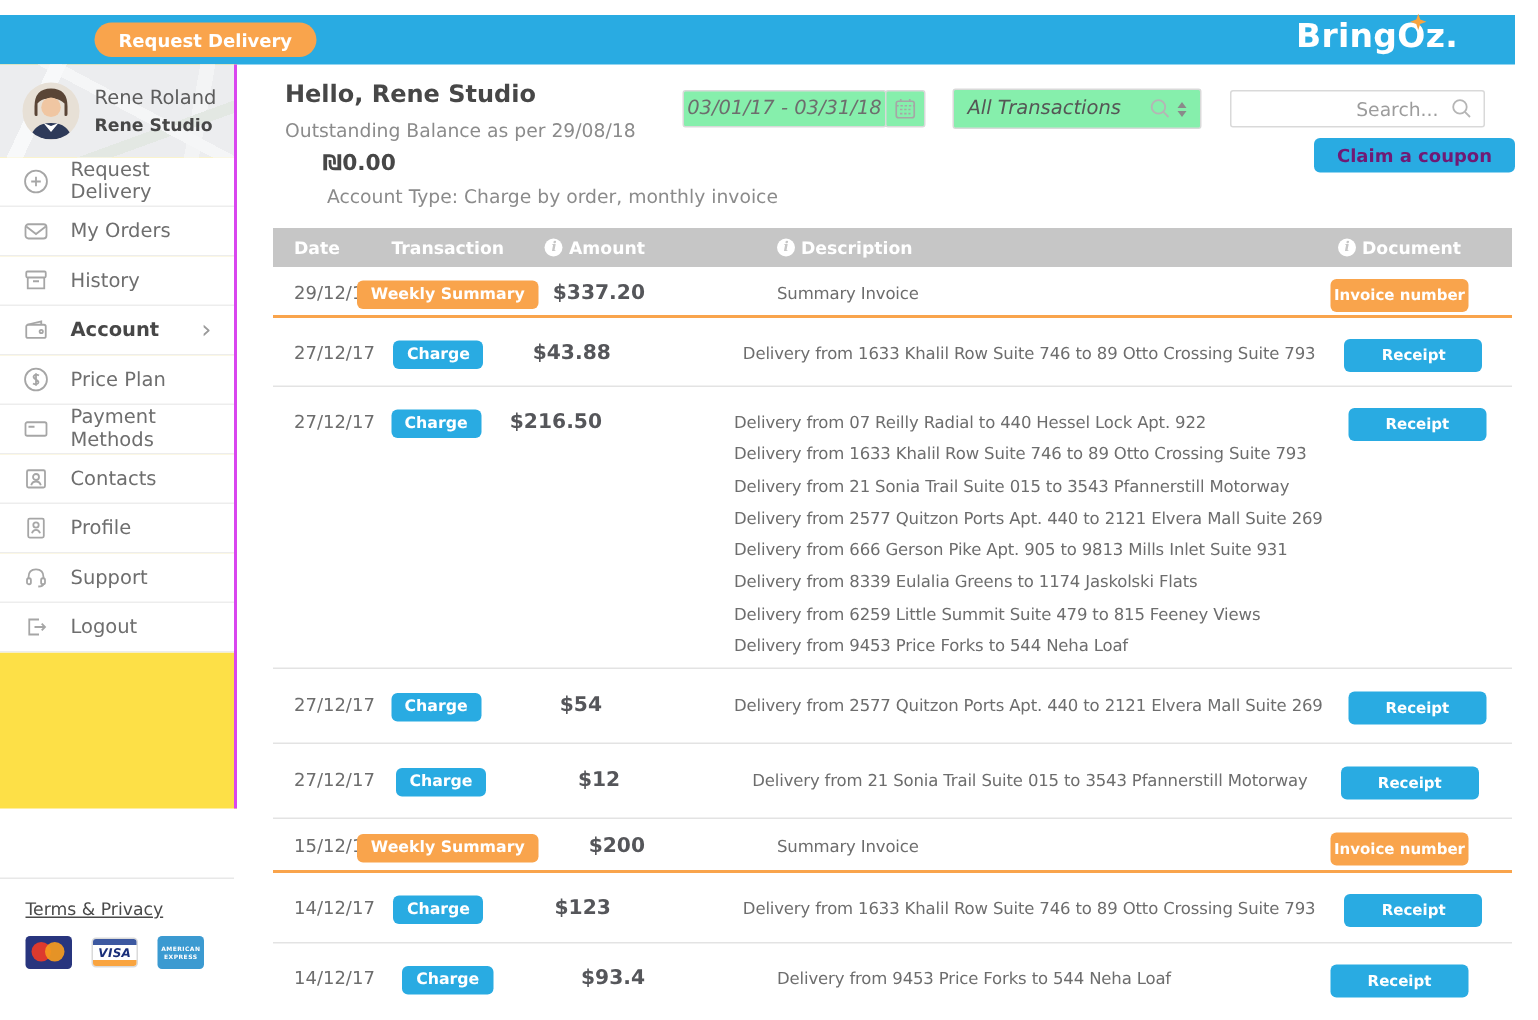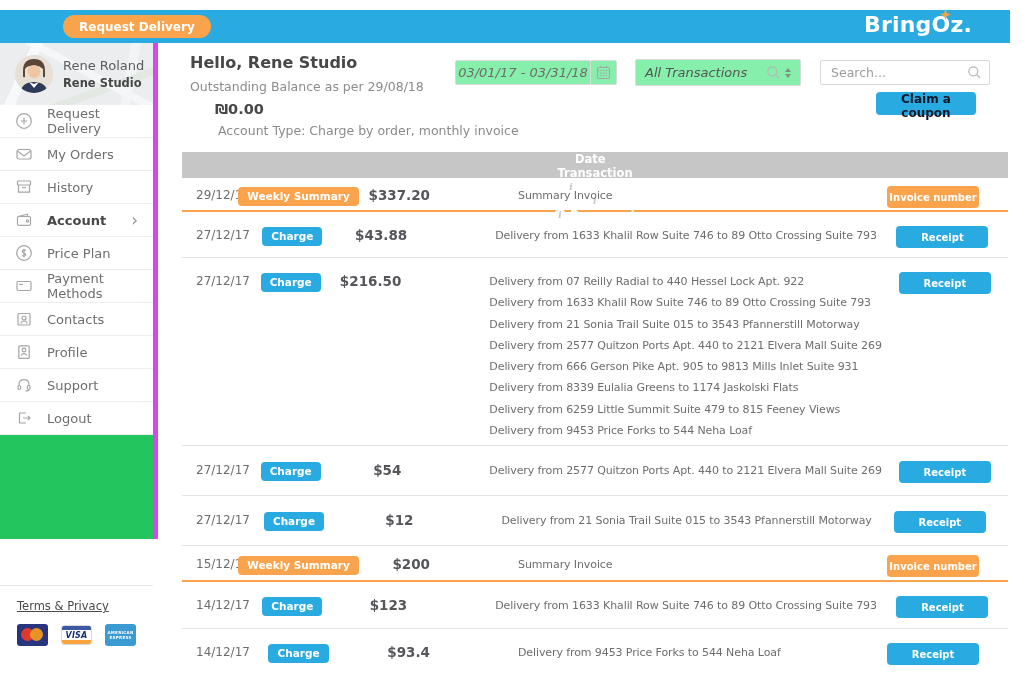--- a/index.html
+++ b/index.html
@@ -21,21 +21,21 @@
     font-family:inherit;
   }
   .logo {
     position:absolute; right:38px; top:2px; color:#fff;
     font-size:22px; font-weight:bold; letter-spacing:0.2px;
   }
   .logo .star { position:absolute; right:21px; top:-3px; }
   
   .sidebar {
     position:absolute; left:0; top:43px; width:158px; height:496px;
-    background:#22c55e; border-right:5px solid #d946ef;
+    background:#fde047; border-right:2px solid #d946ef;
   }
   .profile {
     height:62px; display:flex; align-items:center; padding-left:15px;
     background-color:#ECEDEF;
     background-image:
       linear-gradient(115deg, transparent 18%, #F8F9FA 18%, #F8F9FA 24%, transparent 24%),
       linear-gradient(28deg,  transparent 52%, #F5F6F7 52%, #F5F6F7 58%, transparent 58%),
       linear-gradient(160deg, transparent 68%, #E3E8E3 68%, #E3E8E3 75%, transparent 75%),
       linear-gradient(100deg, transparent 80%, #F3F4F5 80%, #F3F4F5 86%, transparent 86%);
   }
@@ -77,34 +77,34 @@
   .date-box { left:297px; top:17px; width:136px; height:25px; text-align:center; font-family:inherit; }
   .cal-btn  { left:432px; top:17px; width:27px;  height:25px; display:flex; align-items:center; justify-content:center; cursor:pointer; }
   .filter   { left:477px; top:16px; width:166px; height:27px; display:flex; align-items:center; padding:0 9px; cursor:pointer; }
   .filter-label { flex:1; color:#555; }
   .spinner { display:flex; flex-direction:column; gap:2px; margin-left:4px; }
   .spin-up   { width:0; height:0; border-left:3.5px solid transparent; border-right:3.5px solid transparent; border-bottom:4.5px solid #8a8a8a; }
   .spin-down { width:0; height:0; border-left:3.5px solid transparent; border-right:3.5px solid transparent; border-top:4.5px solid #8a8a8a; }
   .search-wrap { position:absolute; left:662px; top:17px; width:170px; height:25px; }
   .search-input {
     width:100%; height:100%; border:1px solid #D9D9D9; border-radius:2px;
-    padding:0 30px 0 10px; font-size:12.5px; color:#6d6d6d; font-family:inherit;
+    padding:0 30px 0 10px; font-size:12.5px; color:#6d6d6d; font-family:inherit;text-align:right;
   }
   .search-input::placeholder { color:#9c9c9c; }
   .search-mag { position:absolute; right:8px; top:5px; }
   .claim-btn {
-    position:absolute; left:718px; top:49px; width:100px; height:23px;
+    position:absolute; left:718px; top:49px; width:134px; height:23px;
     border:none; border-radius:4px; background:var(--accent_blue,#29ABE2);
-    color:#0f172a; font-size:12px; font-weight:bold; cursor:pointer; font-family:inherit;
+    color:#701a75; font-size:12px; font-weight:bold; cursor:pointer; font-family:inherit;
   }
   
   .table { position:absolute; left:24px; top:109px; width:826px; }
   .thead {
     display:flex; height:26px; align-items:center;
-    background:var(--header_gray,#C6C6C6); color:#fff; font-weight:bold; font-size:11.5px;flex-direction:column;
+    background:var(--header_gray,#C6C6C6); color:#fff; font-weight:bold; font-size:11.5px;
   }
   .col-date  { width:68px; padding-left:14px; }
   .col-trans { width:97px; display:flex; justify-content:center; }
   .col-amount{ width:93px; text-align:right; padding-right:10px; display:flex; justify-content:flex-end; align-items:center; }
   .col-desc  { flex:1; padding-left:78px; display:flex; align-items:center; }
   .col-doc   { width:150px; display:flex; justify-content:center; align-items:center; }
   .info-ico {
     display:inline-flex; width:12px; height:12px; border-radius:50%; background:#fff;
     color:var(--header_gray,#C6C6C6); font-size:9px; font-weight:bold;
     align-items:center; justify-content:center; margin-right:4px; flex:none;

